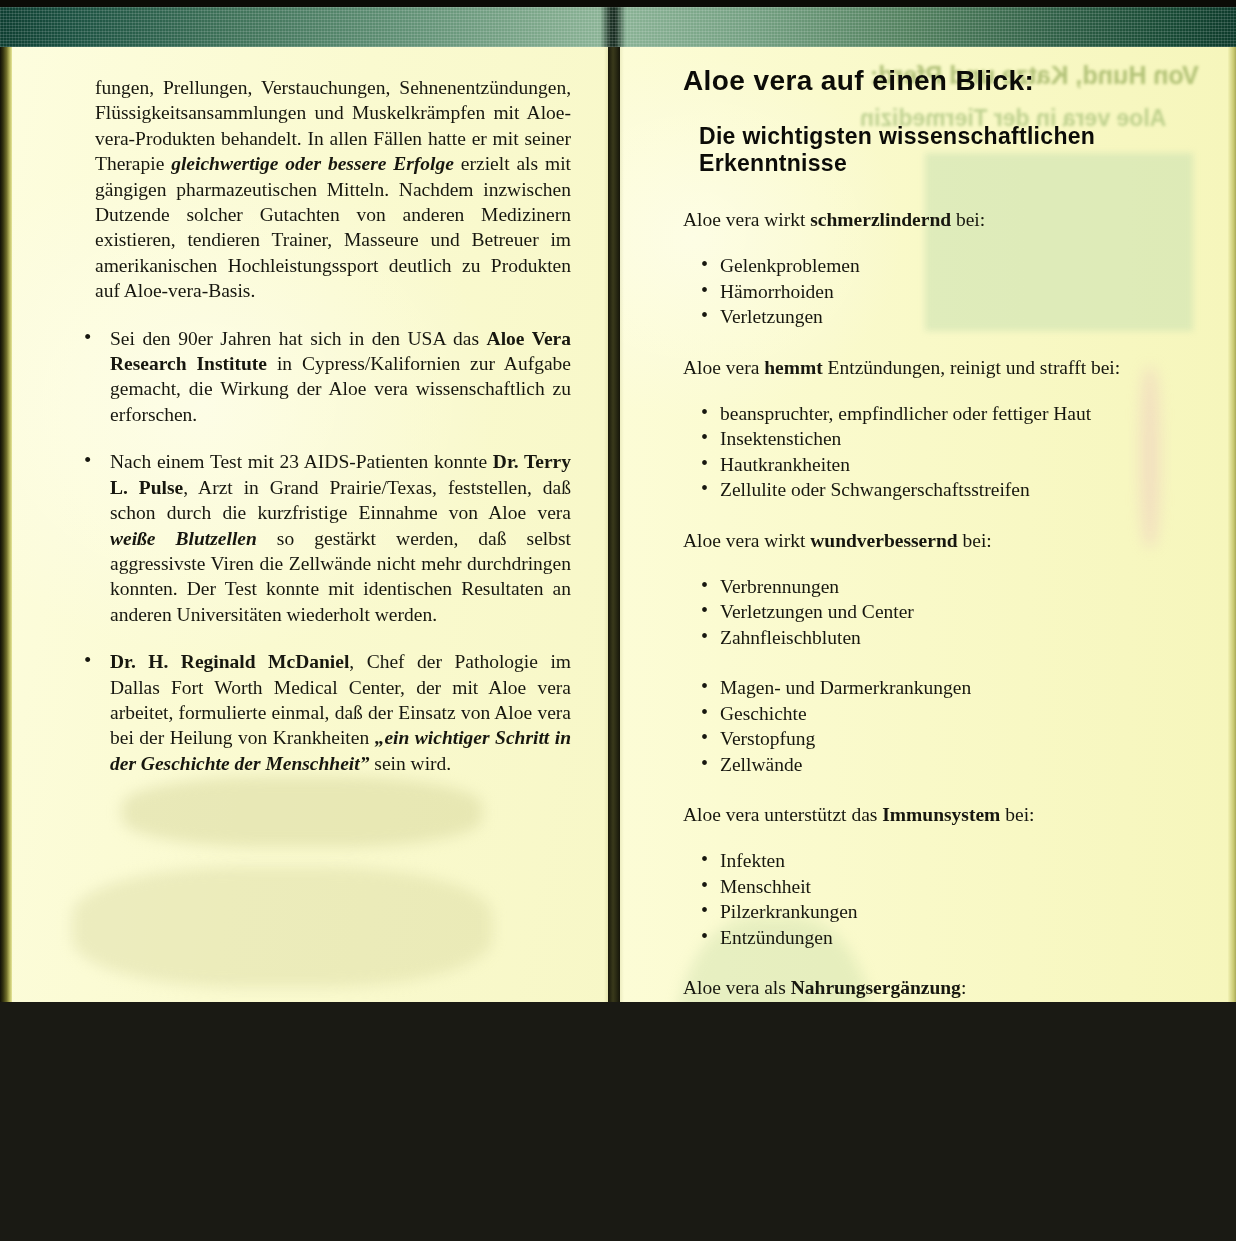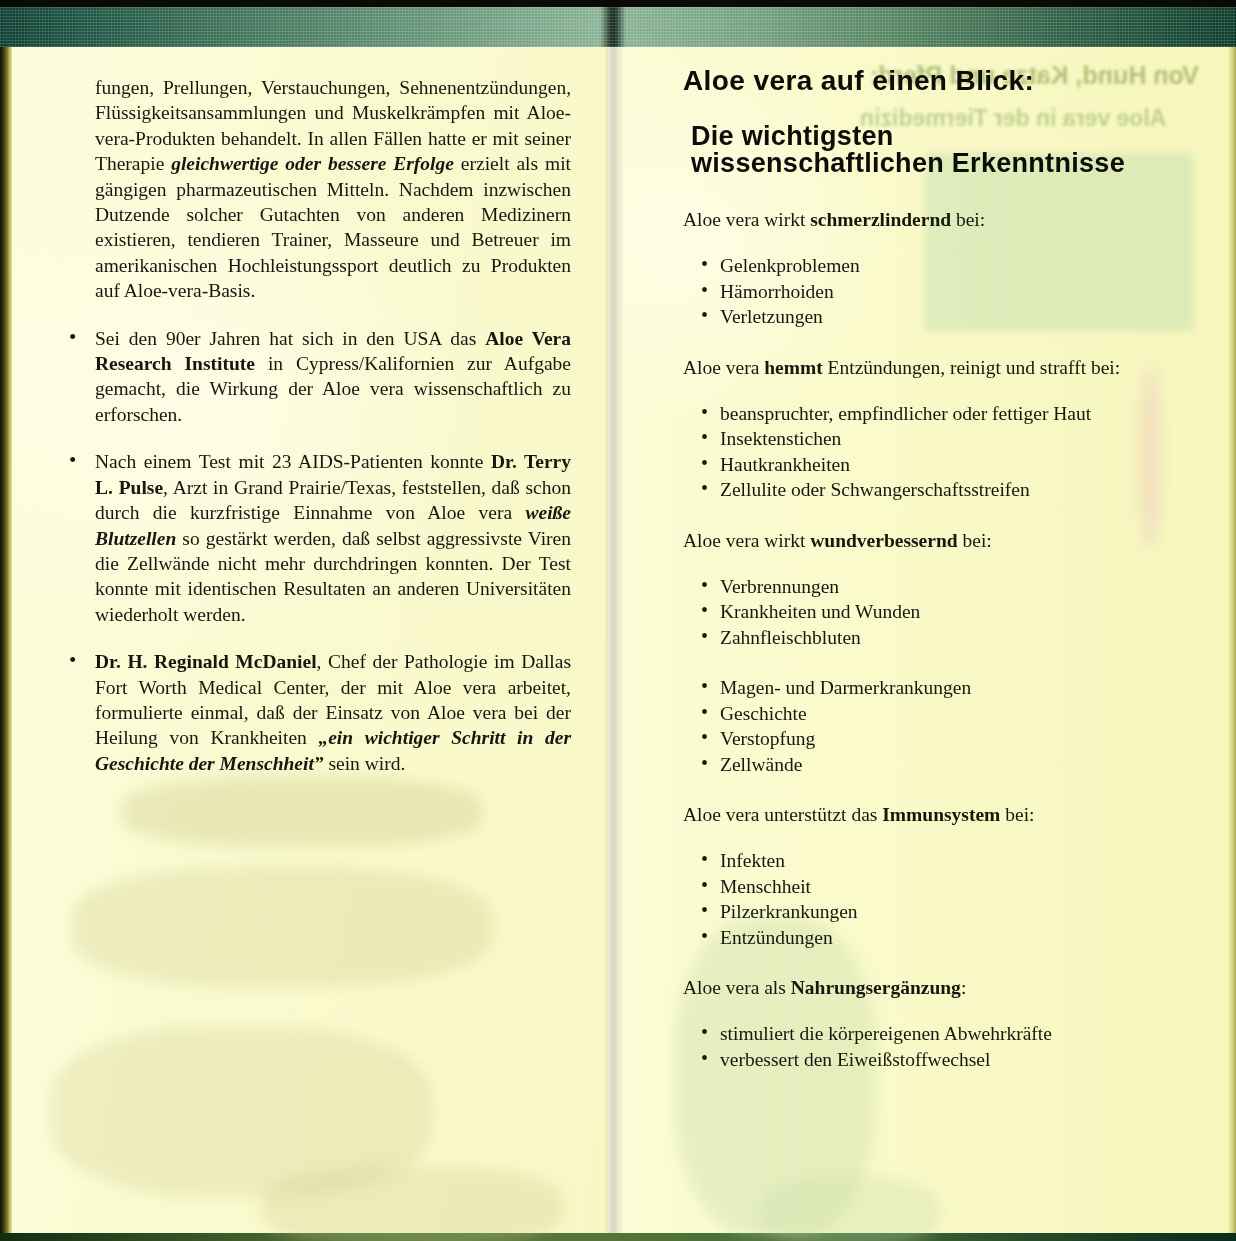--- a/index.html
+++ b/index.html
@@ -1,18 +1,18 @@
 <!DOCTYPE html>
 <html lang="de"><head>
 <meta charset="utf-8">
 <style>
   html,body{margin:0;padding:0;background:#1a1a14;}
   .scan{
-    position:relative;width:1236px;height:1241px;overflow:hidden;
-    background:#ffffff;font-family:"Liberation Serif","DejaVu Serif",serif;
+    position:relative;width:1236px;height:1002px;overflow:hidden;
+    background:#000000;font-family:"Liberation Serif","DejaVu Serif",serif;
   }
   
   .topline{position:absolute;left:0;top:0;width:1236px;height:7px;background:#0b0b06;}
   .band{position:absolute;left:0;top:7px;width:1236px;height:40px;}
   .band-left{position:absolute;left:0;top:0;width:608px;height:40px;
     background:linear-gradient(90deg,#0e3e31 0%,#1c5242 12%,#3f7259 38%,#5f8f74 65%,#7fa98c 90%,#8cb497 100%);}
   .band-right{position:absolute;left:608px;top:0;width:628px;height:40px;
     background:linear-gradient(90deg,#8cb497 0%,#75a183 22%,#53815f 48%,#2f5f46 72%,#174934 90%,#0d3a2b 100%);}
   .band-texture{position:absolute;left:0;top:0;width:100%;height:100%;
     background-image:
@@ -43,31 +43,31 @@
   
   .smudge{position:absolute;filter:blur(7px);border-radius:40%;}
   .ghost-img{position:absolute;filter:blur(3px);}
   .ghost-text{position:absolute;transform:scaleX(-1);filter:blur(1.4px);
     font-family:"Liberation Sans","DejaVu Sans",sans-serif;font-weight:700;white-space:nowrap;}
 
   
   .lp-text{position:absolute;left:83px;top:28px;width:476px;
     font-size:19.5px;line-height:25.4px;color:#17170f;text-align:justify;hyphens:auto;}
   .lp-text p{margin:0 0 13px 0;}
-  .lp-text p.bullet{position:relative;margin:22px 0 0 0;}
+  .lp-text p.bullet{position:relative;margin:22px 0 0 15px;}
   .lp-text p.bullet::before{content:"\2022";position:absolute;left:-26px;top:-1px;font-size:21px;}
   .b{font-weight:700;}
   .bi{font-weight:700;font-style:italic;}
 
   
   .rp-text{position:absolute;left:63px;top:18px;width:500px;color:#17170f;}
   .rp-title{margin:0 0 26px 0;font-family:"Liberation Sans","DejaVu Sans",sans-serif;
     font-size:28px;line-height:32px;font-weight:700;letter-spacing:.4px;color:#0c0c08;}
-  .rp-subtitle{margin:0 0 30px 8px;width:450px;font-family:"Liberation Sans","DejaVu Sans",sans-serif;
-    font-size:27px;line-height:27px;font-weight:700;letter-spacing:.3px;color:#0c0c08;}
+  .rp-subtitle{margin:0 0 30px 16px;width:450px;font-family:"Liberation Sans","DejaVu Sans",sans-serif;
+    font-size:23px;line-height:27px;font-weight:700;letter-spacing:.3px;color:#0c0c08;}
   .section .lead{margin:0 0 21px 0;font-size:19.5px;line-height:25.4px;}
   .section ul{list-style:none;margin:0 0 25px 0;padding:0 0 0 18px;}
   .section li{position:relative;padding-left:19px;font-size:19.5px;line-height:25.4px;}
   .section li::before{content:"\2022";position:absolute;left:0;top:-1px;font-size:20px;}
 </style>
 </head>
 <body>
 
 <div class="scan">
 
@@ -131,21 +131,21 @@
           <li>Insektenstichen</li>
           <li>Hautkrankheiten</li>
           <li>Zellulite oder Schwangerschaftsstreifen</li>
         </ul>
       </div>
 
       <div class="section">
         <p class="lead"><span>Aloe vera wirkt </span><span class="b">wundverbessernd</span><span> bei:</span></p>
         <ul>
           <li>Verbrennungen</li>
-          <li>Krankheiten und Wunden</li>
+          <li>Verletzungen und Center</li>
           <li>Zahnfleischbluten</li>
         </ul>
       </div>
 
       <div class="section">
         <ul>
           <li>Magen- und Darmerkrankungen</li>
           <li>Geschichte</li>
           <li>Verstopfung</li>
           <li>Zellwände</li>

